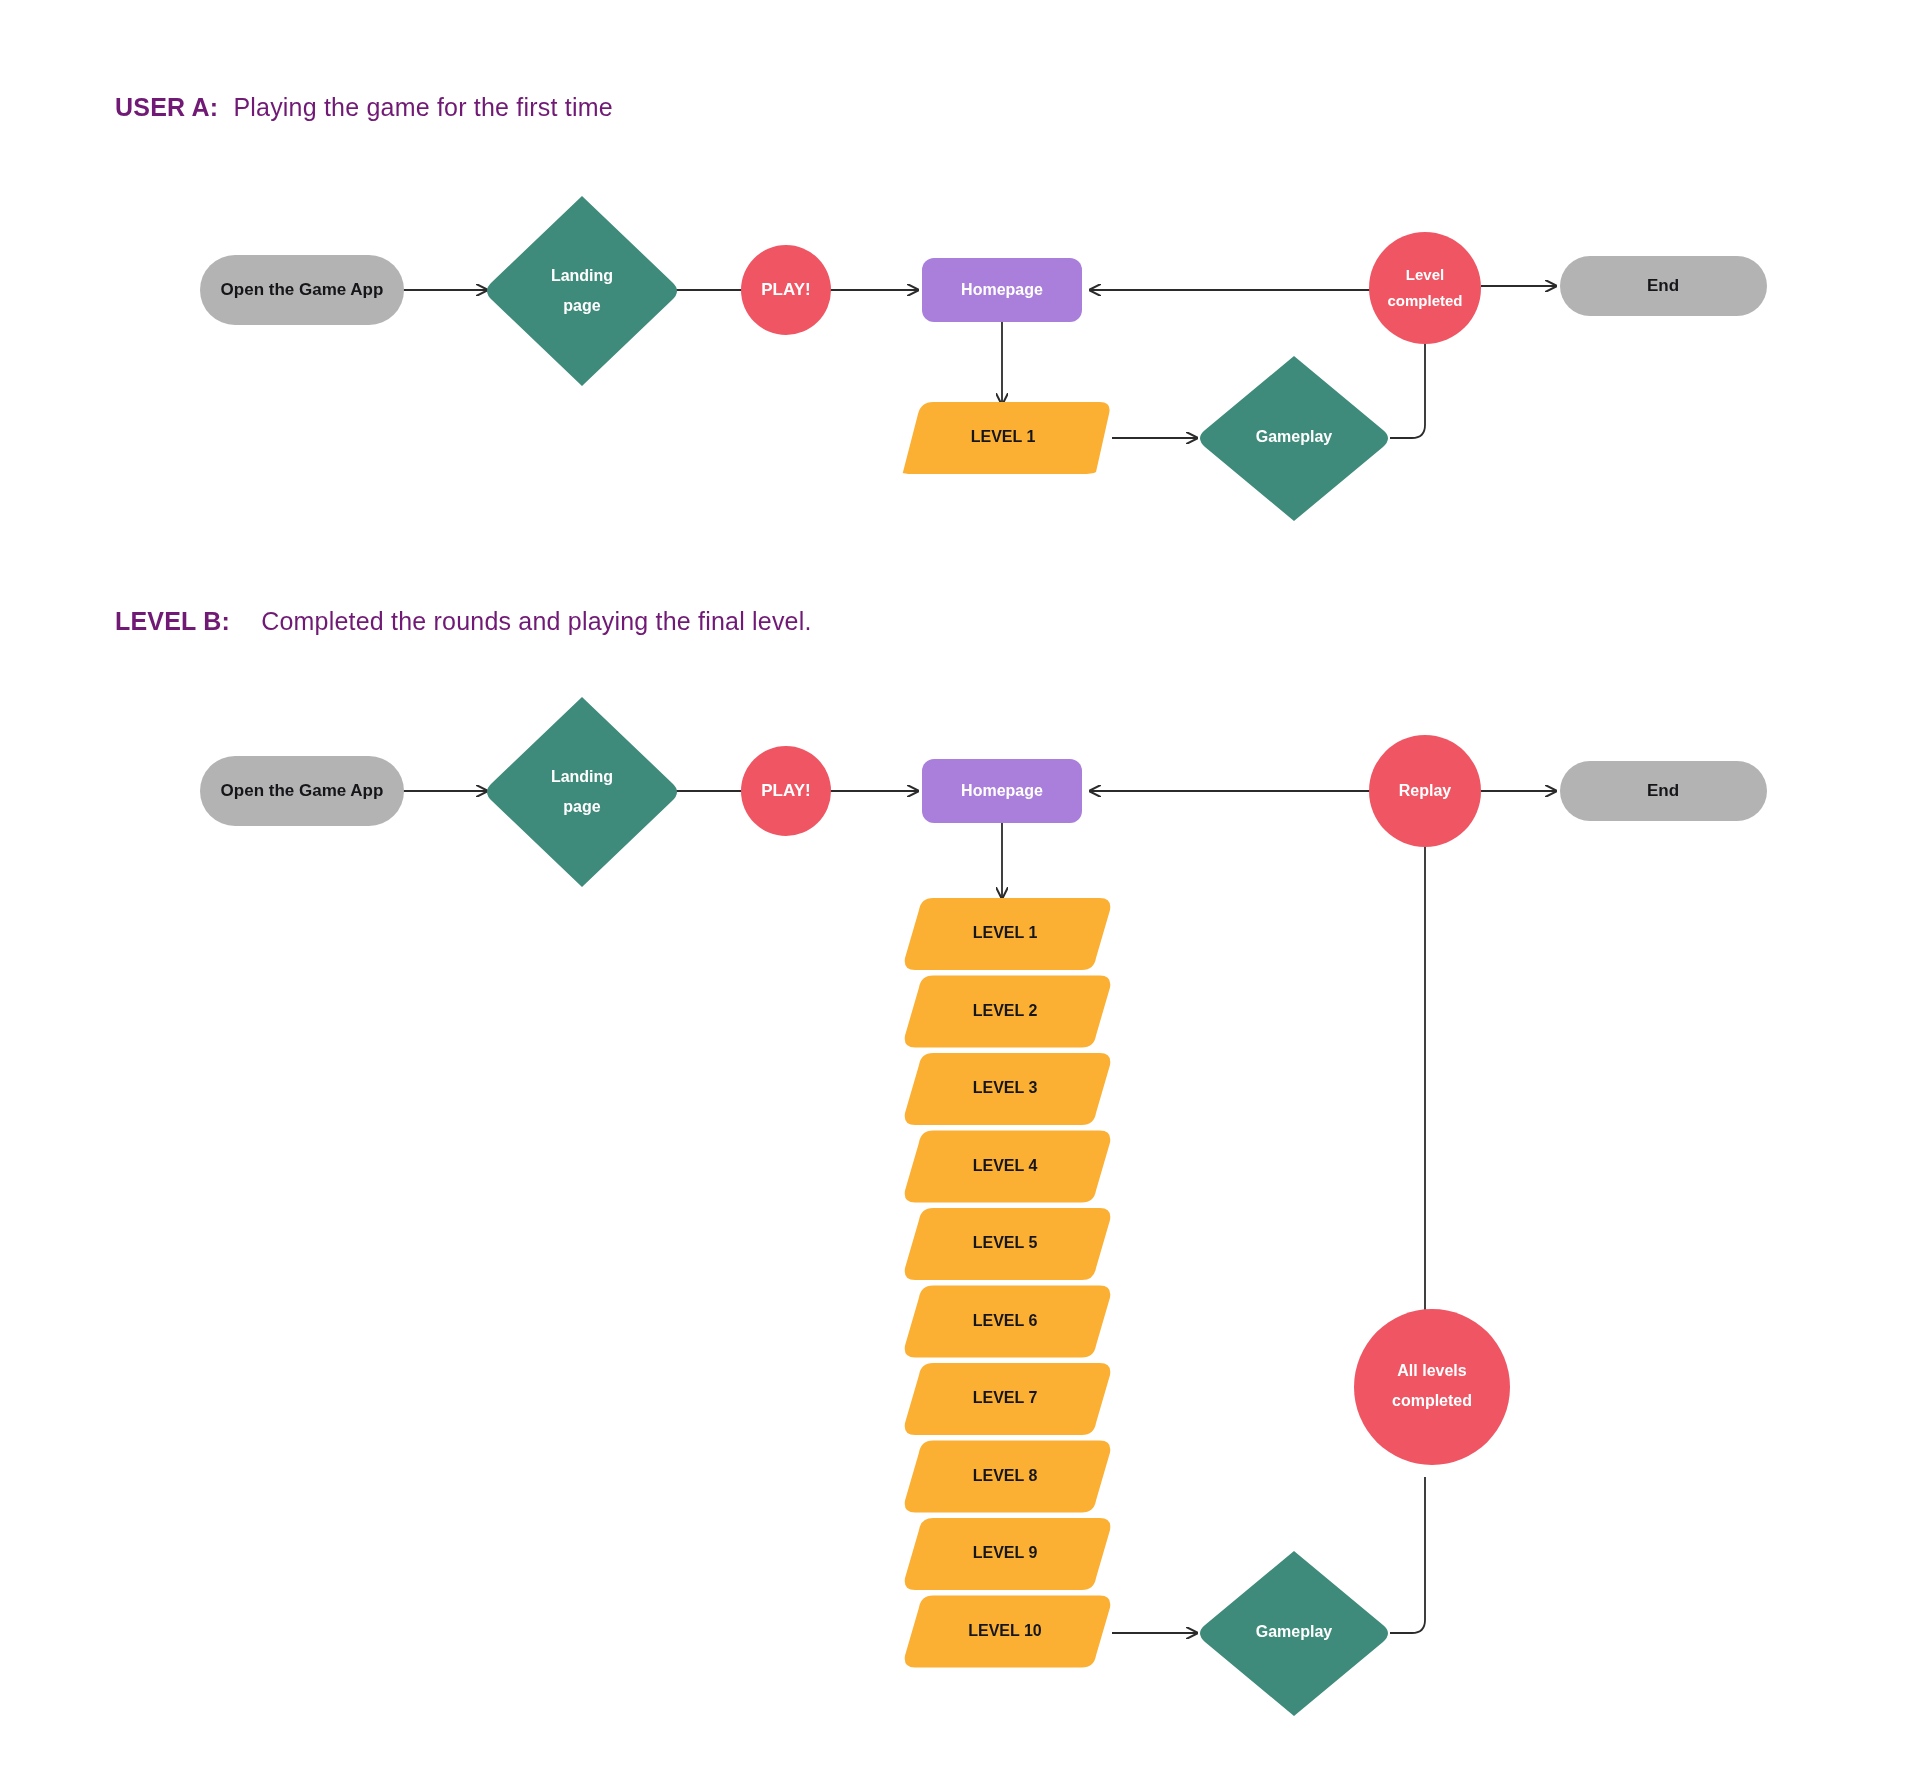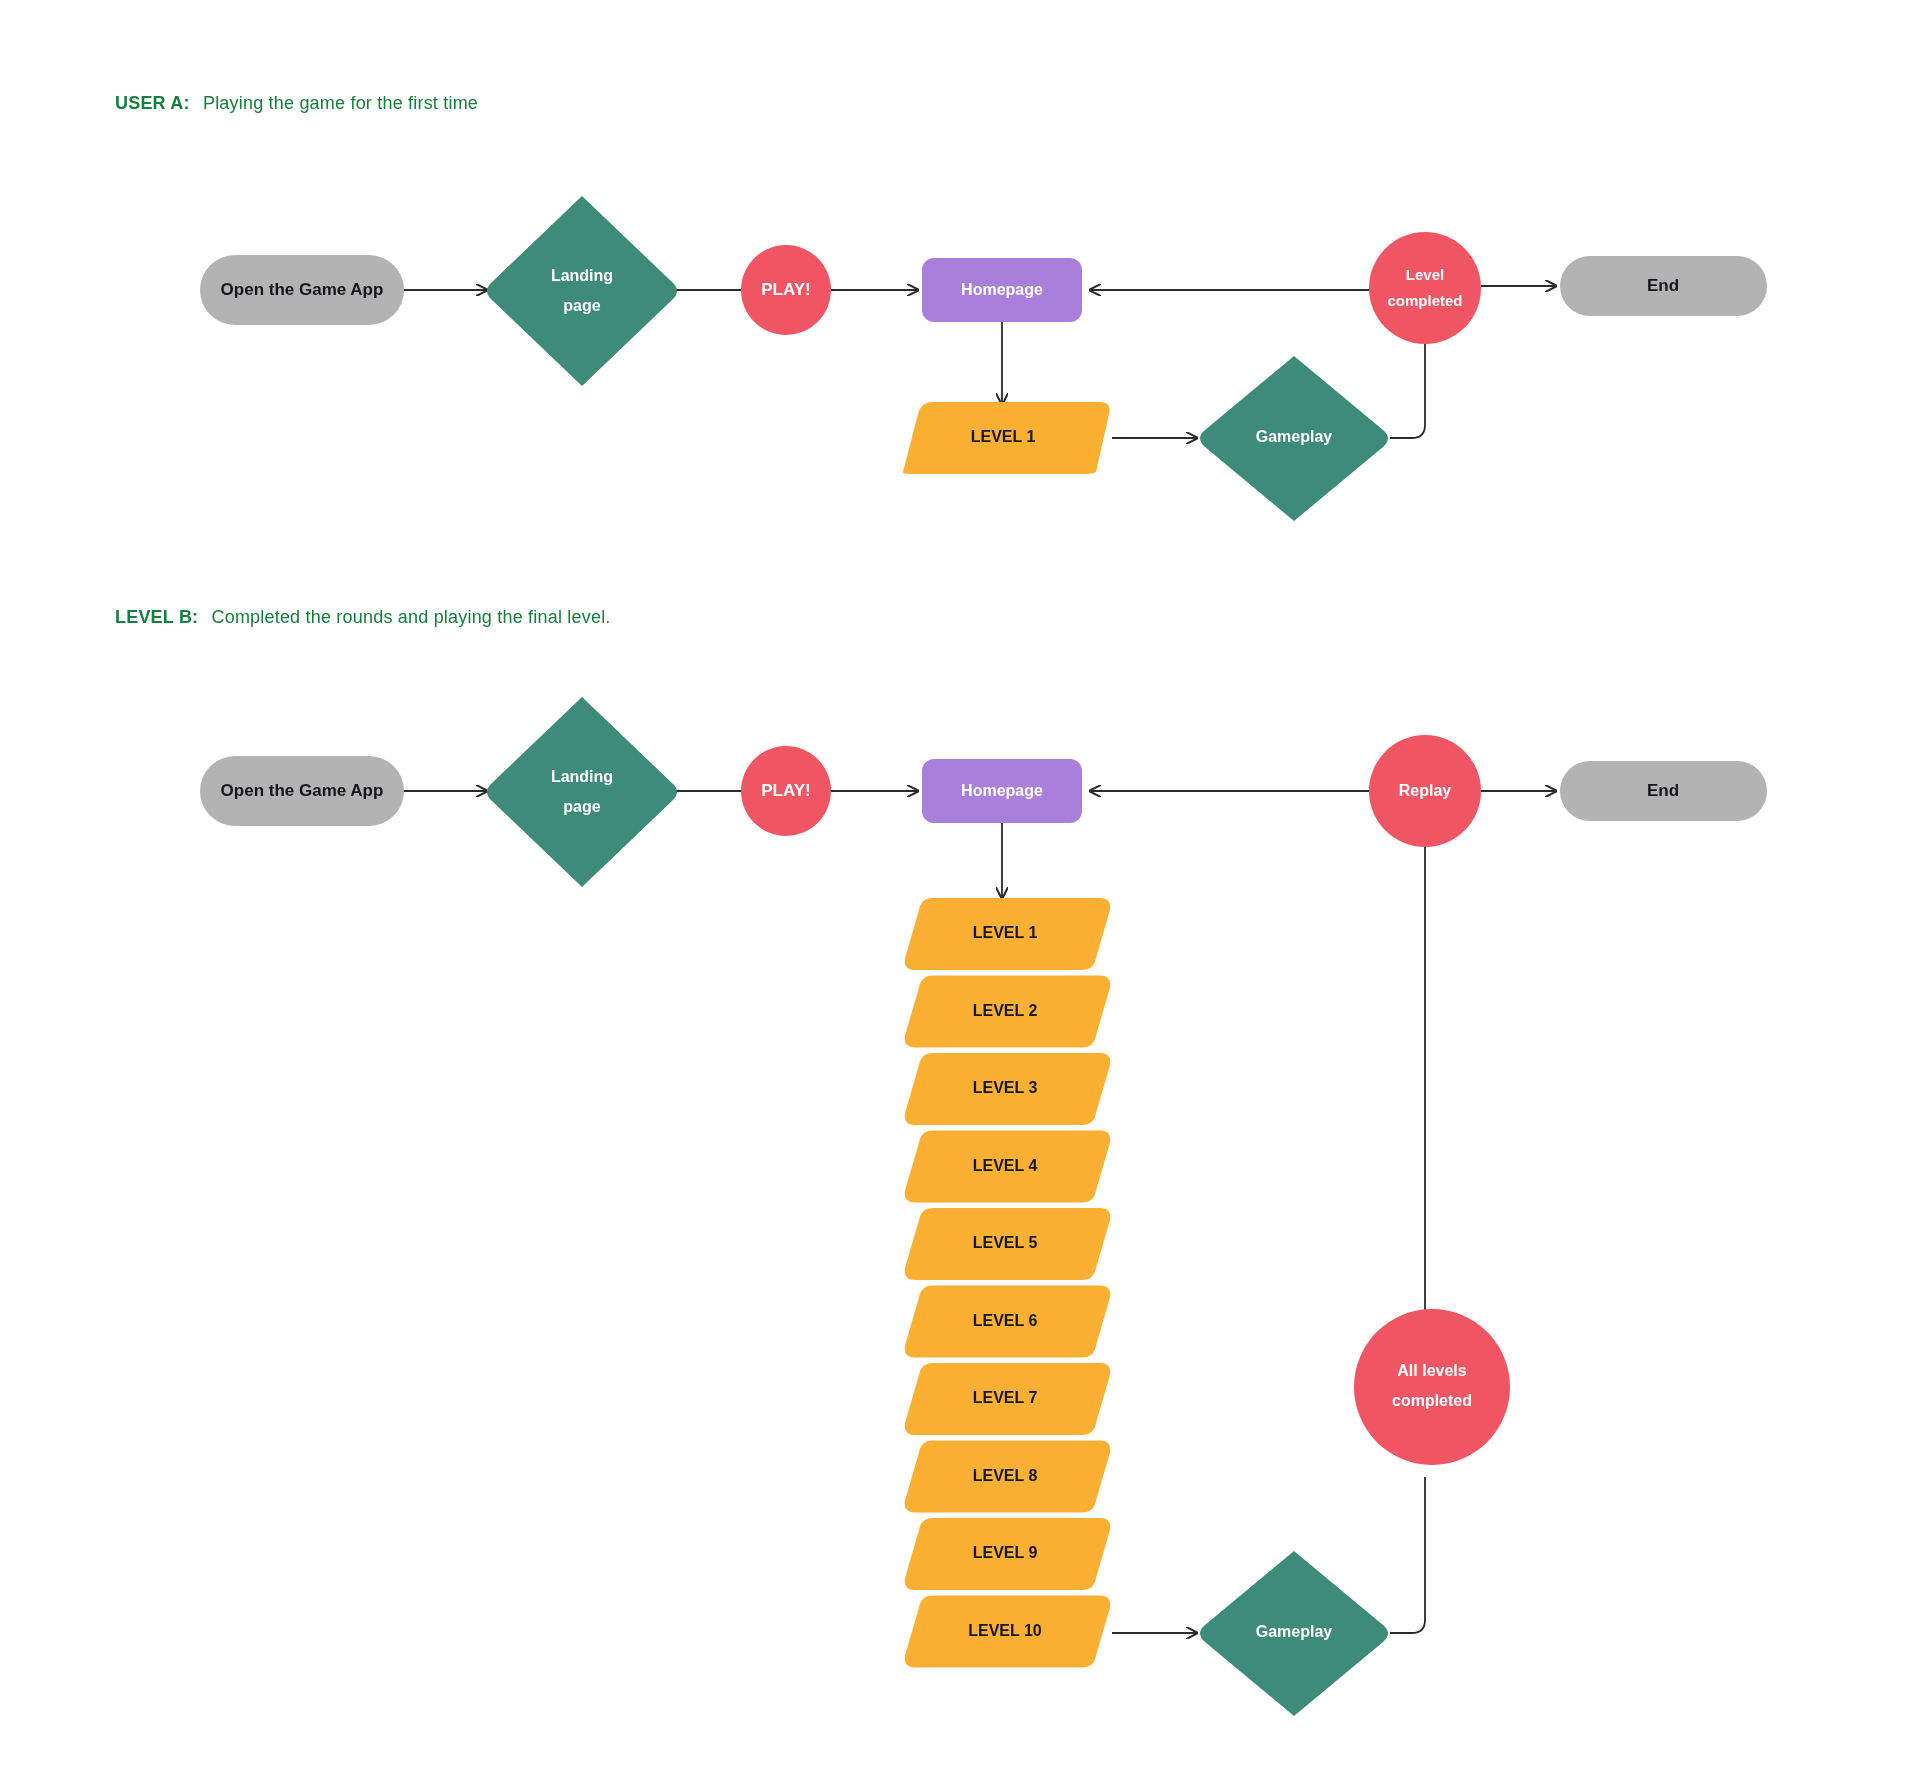--- a/index.html
+++ b/index.html
@@ -14,22 +14,22 @@
     position: relative;
     overflow: hidden;
   }
   .canvas {
     position: relative;
     width: 1920px;
     height: 1765px;
   }
   .section-title {
     position: absolute;
-    font-size: 18px;
-    color: #15803d;
+    font-size: 25px;
+    color: #701a75;
     white-space: nowrap;
     letter-spacing: 0.2px;
   }
   .section-title .user-label {
     font-weight: bold;
   }
   .section-title .user-desc {
     font-weight: normal;
   }
   svg.flow {
@@ -62,21 +62,21 @@
 
 <div class="canvas">
 
   <div class="section-title" style="left:115px; top:93px;">
     <span class="user-label">USER A:</span>
     <span class="user-desc" style="margin-left:8px;">Playing the game for the first time</span>
   </div>
 
   <div class="section-title" style="left:115px; top:607px;">
     <span class="user-label">LEVEL B:</span>
-    <span class="user-desc" style="margin-left:8px;">Completed the rounds and playing the final level.</span>
+    <span class="user-desc" style="margin-left:24px;">Completed the rounds and playing the final level.</span>
   </div>
 
   <svg class="flow" viewBox="0 0 1920 1765" xmlns="http://www.w3.org/2000/svg">
     <defs>
       <marker id="arrow" viewBox="0 0 10 10" refX="9" refY="5" markerWidth="7" markerHeight="7" orient="auto-start-reverse">
         <path d="M 0 0 L 10 5 L 0 10" fill="none" stroke="#2b2b2b" stroke-width="1.6"></path>
       </marker>
     </defs>
 
     <g>

